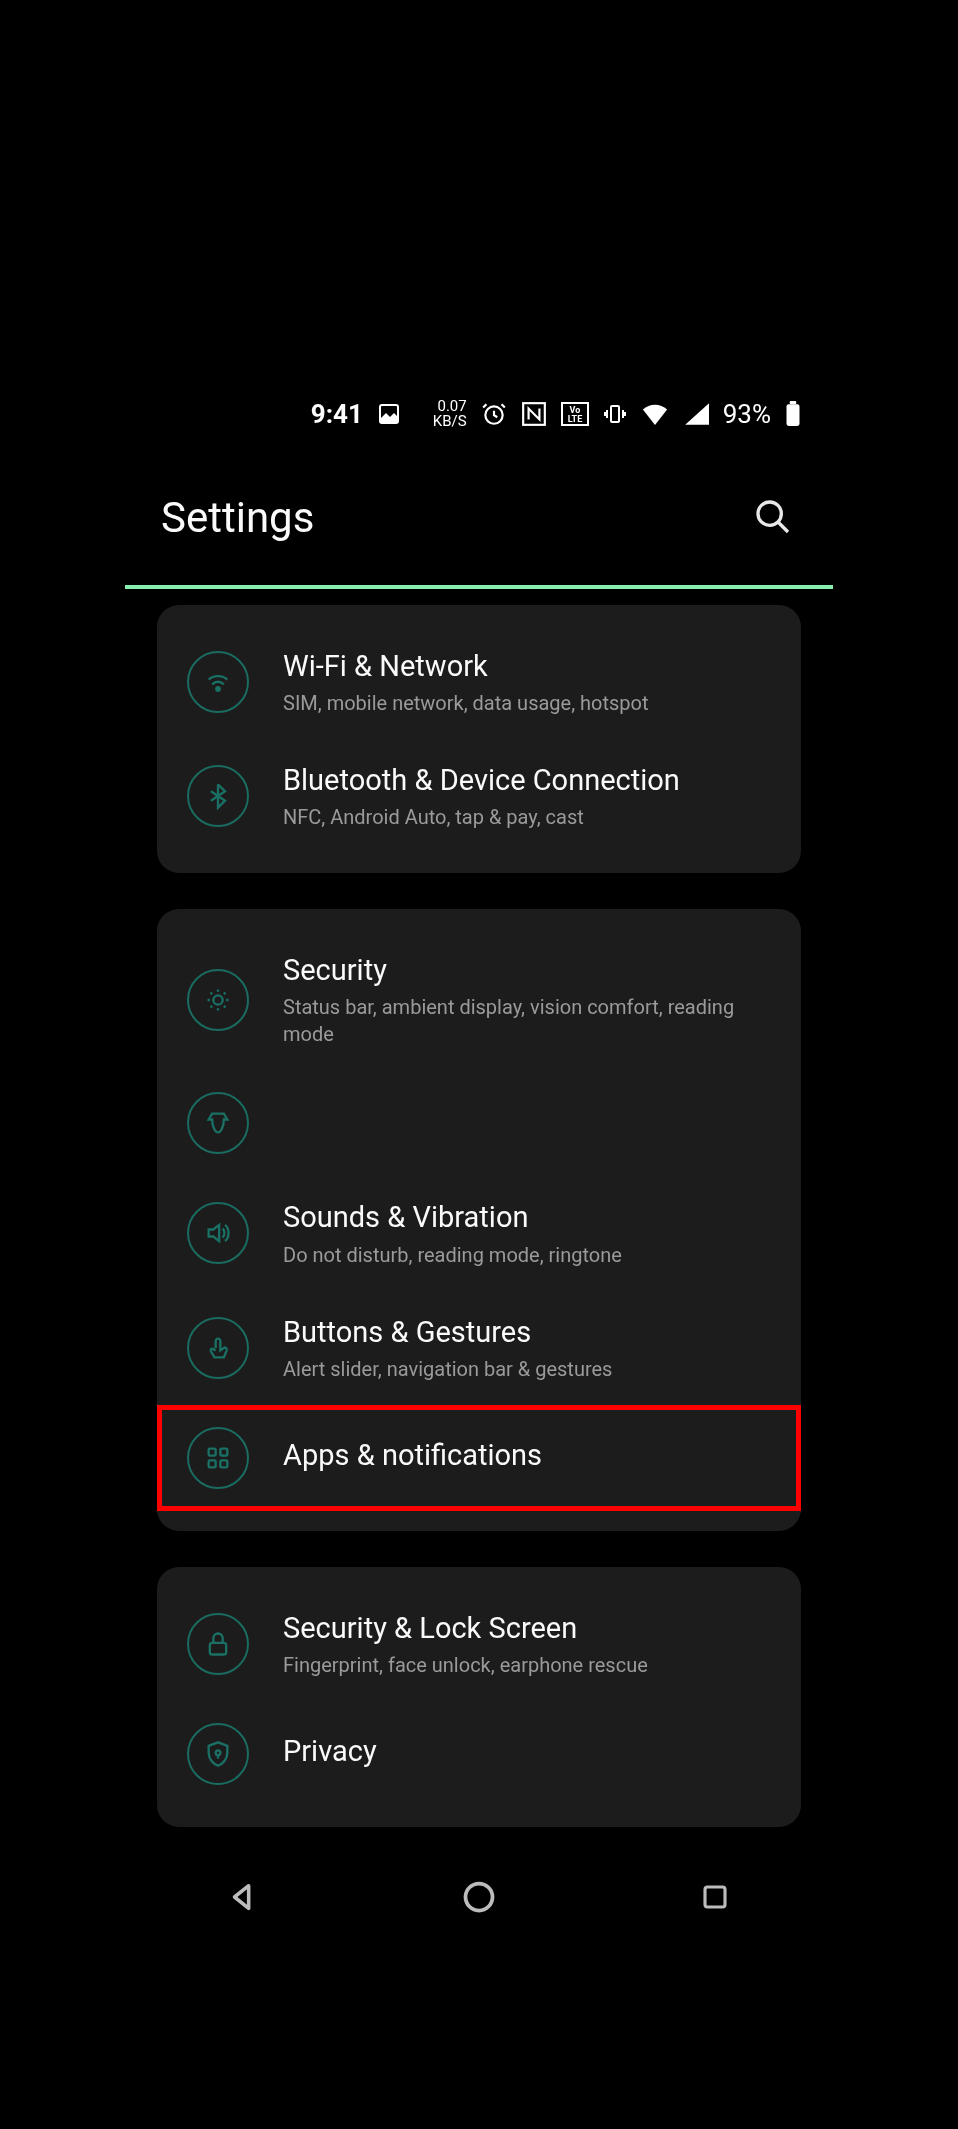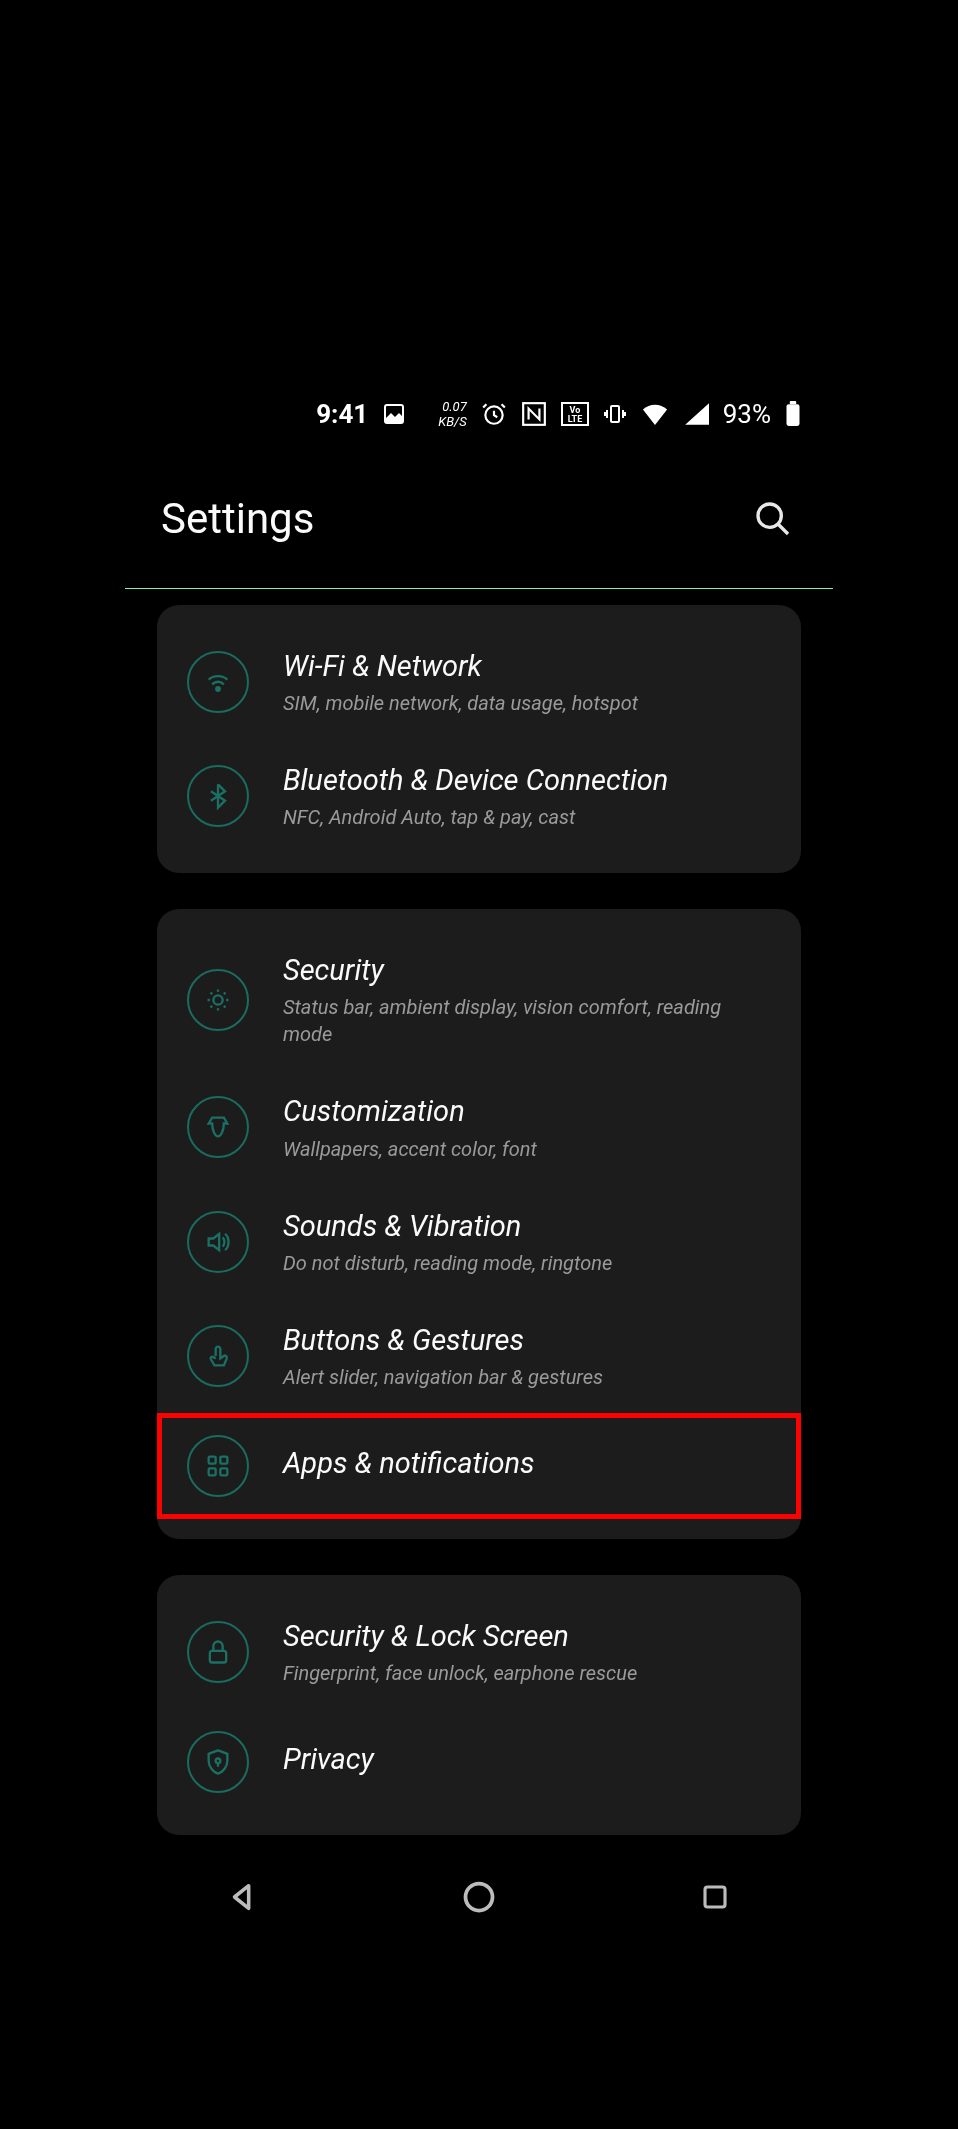--- a/index.html
+++ b/index.html
@@ -6,37 +6,37 @@
   html, body { width: 958px; height: 2129px; background: #000; font-family: -apple-system, BlinkMacSystemFont, "Segoe UI", Roboto, sans-serif; color: #fff; overflow: hidden; }
   body { position: relative; }
   .letterbox-top { height: 379px; background: #000; }
   .letterbox-bottom { height: 192px; background: #000; }
   .phone { width: 708px; height: 1558px; margin: 0 auto; background: #000; position: relative; overflow: hidden; }
 
   
   .status-bar { height: 70px; display: flex; align-items: center; justify-content: flex-end; padding: 0 32px 0 0; gap: 14px; font-size: 26px; }
   .status-time { margin-left: 195px; font-weight: 700; }
   .status-bar .spacer { flex: 0 0 4px; }
-  .status-kbs { font-size: 13px; line-height: 15px; text-align: right; font-style: italic; }
+  .status-kbs { font-size: 15px; line-height: 15px; text-align: right; }
   .status-icon { display: inline-flex; align-items: center; justify-content: center; }
 
   
-  .header { height: 140px; display: flex; align-items: center; justify-content: space-between; padding: 0 36px; border-bottom: 1px solid #86efac; }
+  .header { height: 140px; display: flex; align-items: center; justify-content: space-between; padding: 0 36px; border-bottom: 4px solid #86efac; }
   .header-title { font-size: 42px; font-weight: 400; color: #fafafa; }
   .search-btn { width: 48px; height: 48px; display: flex; align-items: center; justify-content: center; }
 
   
   .content { padding: 16px 32px 0 32px; overflow: hidden; }
   .card { background: #1c1c1c; border-radius: 22px; padding: 20px 0; margin-bottom: 36px; }
 
   .row { display: flex; align-items: center; padding: 22px 30px 22px 30px; gap: 34px; position: relative; }
   .row.highlight { outline: 5px solid #ff0000; outline-offset: -5px; justify-content: center; }
   .icon-circle { width: 62px; height: 62px; flex-shrink: 0; border: 2px solid #1a6b60; border-radius: 50%; display: flex; align-items: center; justify-content: center; color: #1a7064; }
   .icon-circle svg { width: 28px; height: 28px; }
-  .text-col { flex: 1; min-width: 0; font-style: italic; }
+  .text-col { flex: 1; min-width: 0; }
   .row-title { font-size: 29px; color: #fafafa; line-height: 1.35; margin-bottom: 4px; }
   .row-sub { font-size: 20px; color: #9a9a9a; line-height: 1.35; }
 
   
   .navbar { position: absolute; bottom: 0; left: 0; right: 0; height: 80px; display: flex; align-items: center; justify-content: space-around; }
   .nav-btn { width: 50px; height: 50px; display: flex; align-items: center; justify-content: center; color: #bcbcbc; }
 </style>
 </head>
 <body>
 
@@ -153,24 +153,20 @@
               <div class="row-title">Security</div>
               <div class="row-sub">Status bar, ambient display, vision comfort, reading mode</div>
             </div>
           </div>
           <div class="row">
             <div class="icon-circle">
               <svg viewBox="0 0 24 24" fill="none" stroke="currentColor" stroke-width="2">
                 <path d="M7 4 L17 4 L20 9 L17 9 C17 16 14 20 12 20 C10 20 7 16 7 9 L4 9 Z"></path>
               </svg>
             </div>
-            <div class="text-col">
-              <div class="row-title">Customization</div>
-              <div class="row-sub">Wallpapers, accent color, font</div>
-            </div>
           </div>
           <div class="row">
             <div class="icon-circle">
               <svg viewBox="0 0 24 24" fill="none" stroke="currentColor" stroke-width="2">
                 <path d="M4 9 H8 L13 5 V19 L8 15 H4 Z"></path>
                 <path d="M16 8 C18 10 18 14 16 16"></path>
                 <path d="M18 5 C22 8 22 16 18 19"></path>
               </svg>
             </div>
             <div class="text-col">

